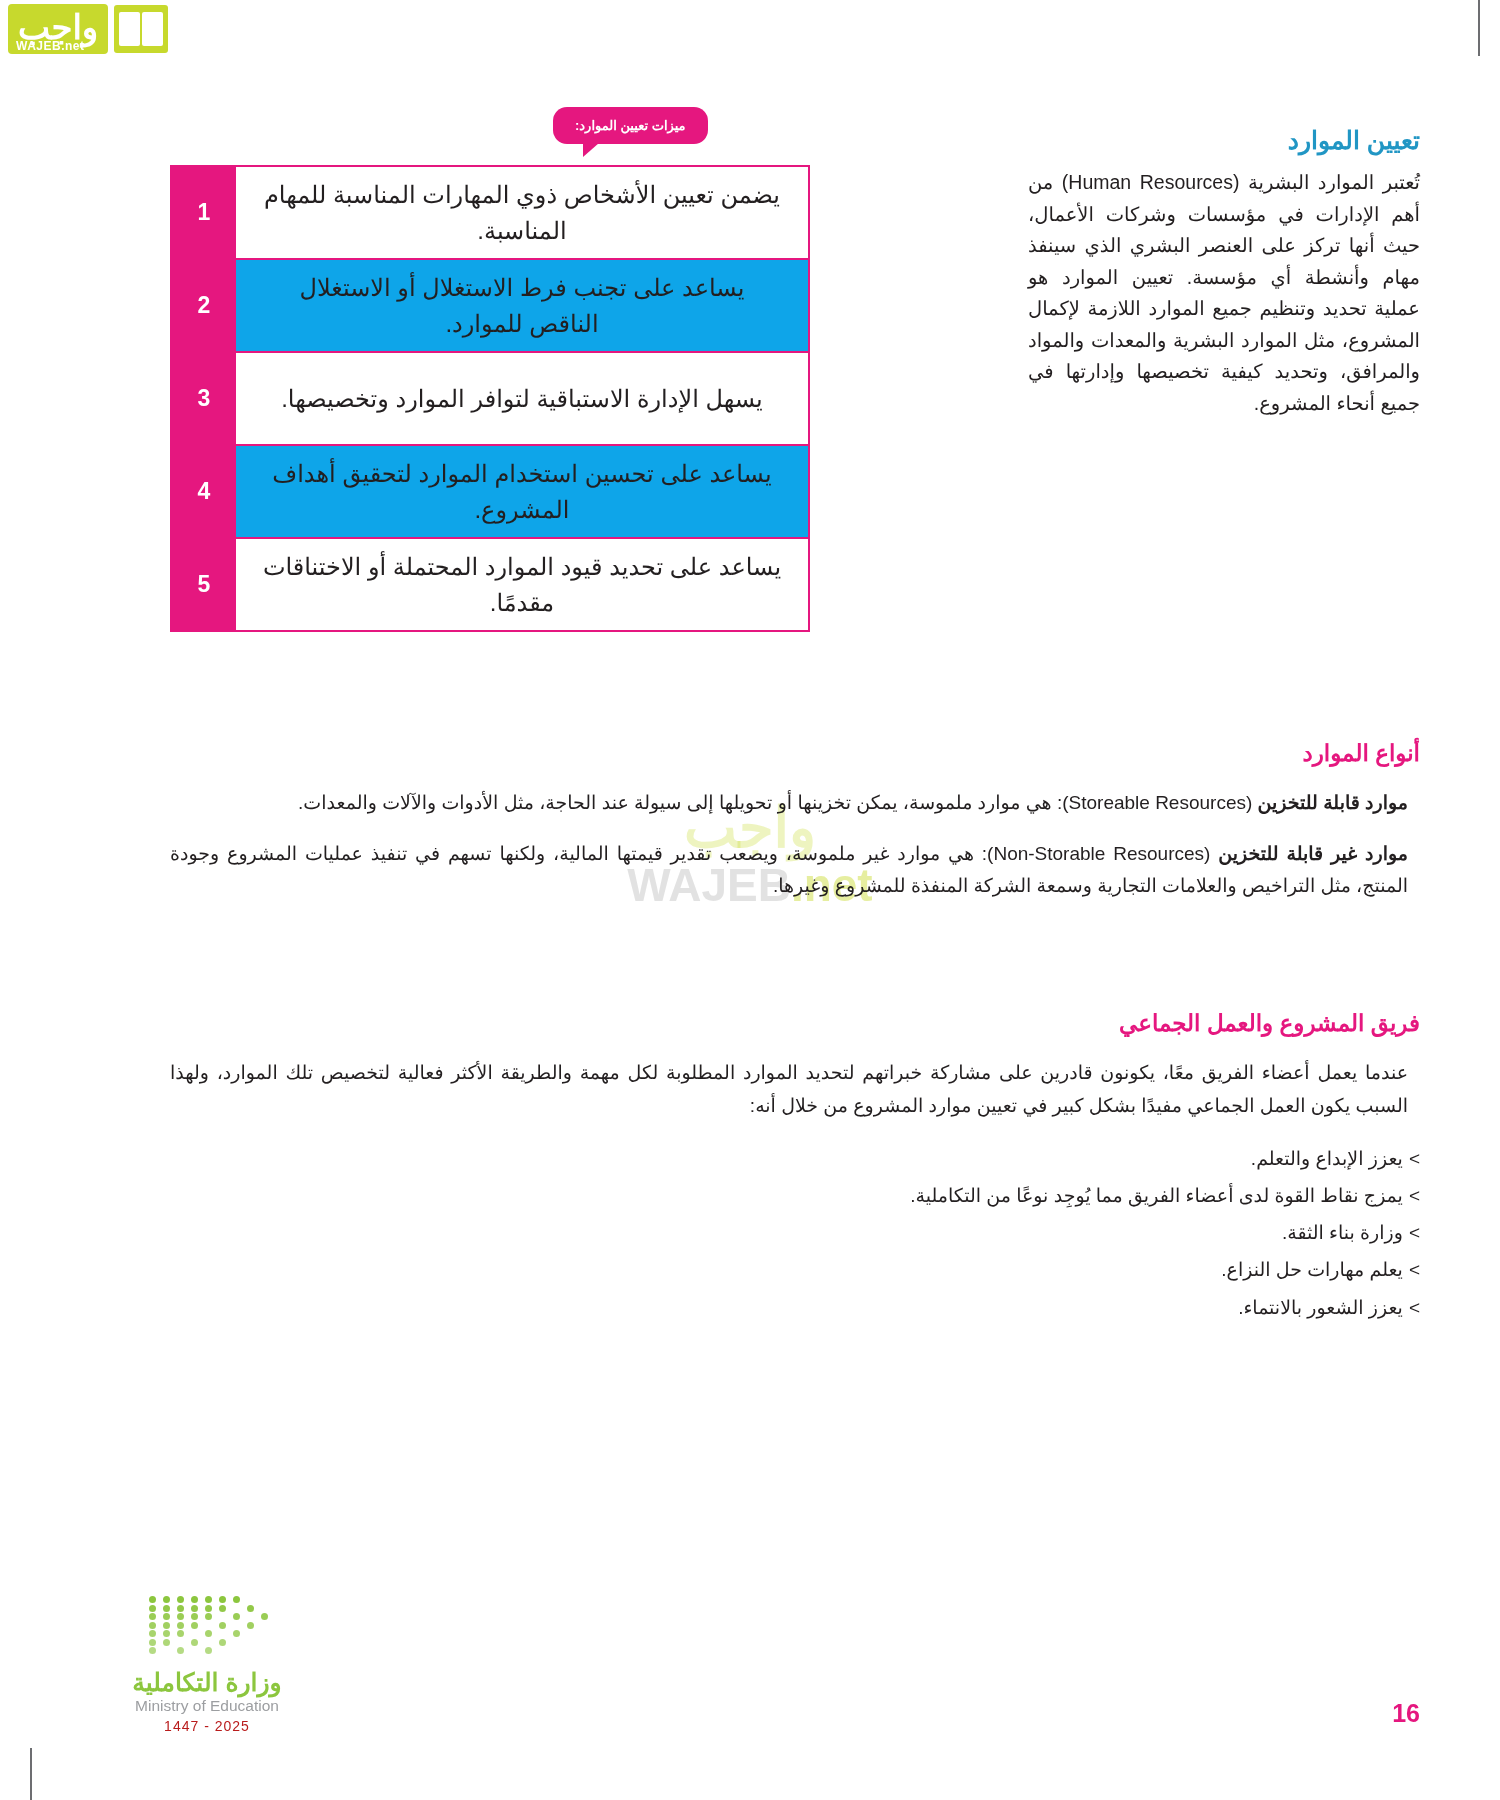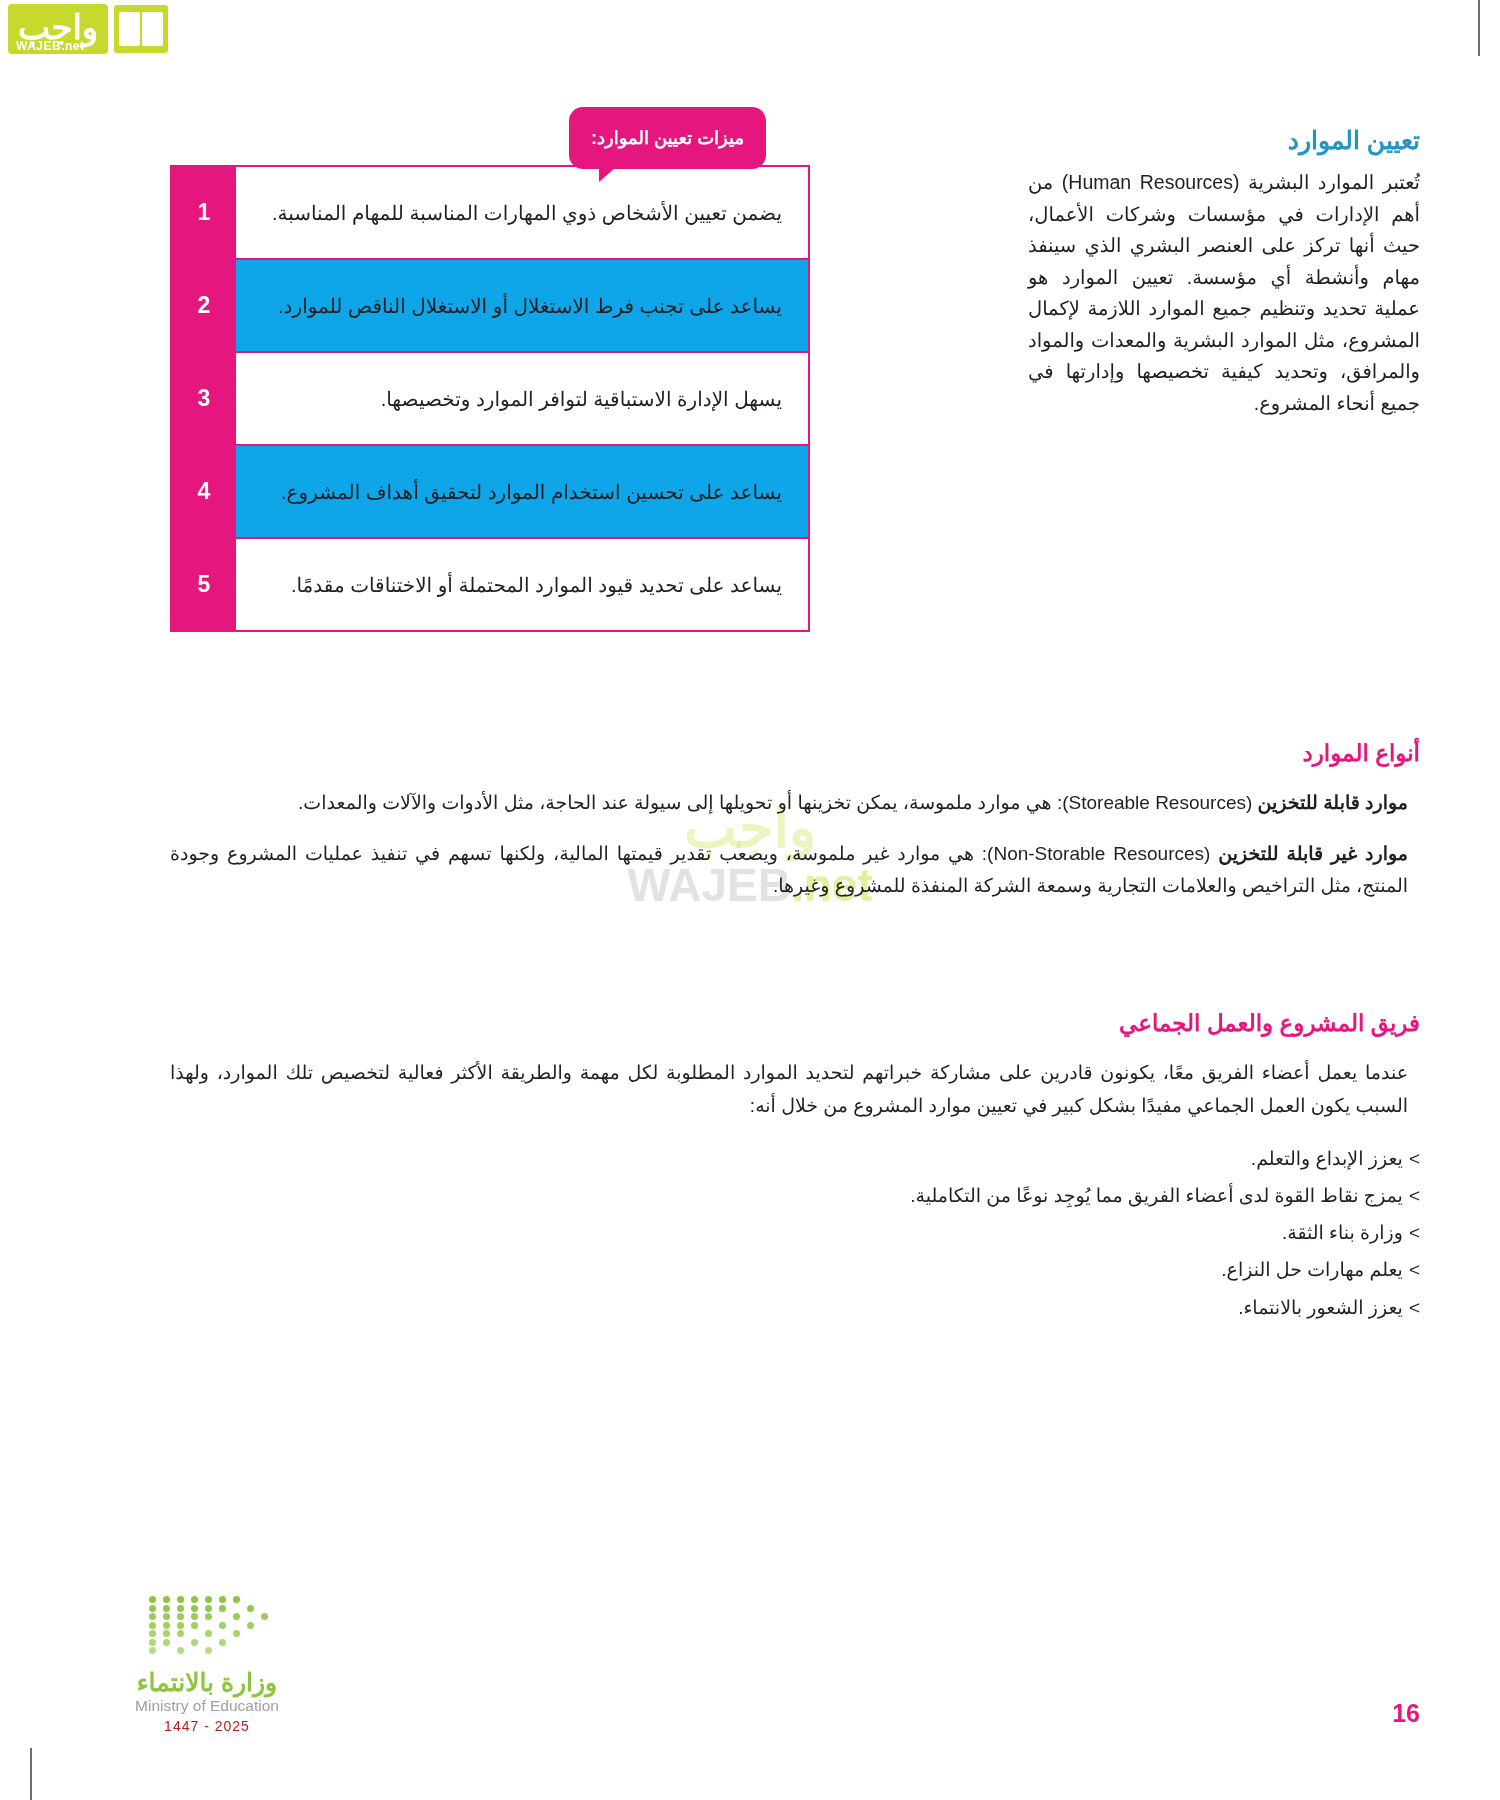--- a/index.html
+++ b/index.html
@@ -141,26 +141,26 @@
   
   .features {
     position: absolute;
     top: 135px;
     left: 170px;
     width: 640px;
   }
   .features-tab {
     position: absolute;
     top: -28px;
-    left: 399px;
+    left: 383px;
     background: #e5177f;
     color: #ffffff;
-    font-size: 18px;
-    font-weight: bold;
-    padding: 20px 22px;
+    font-size: 13px;
+    font-weight: bold;
+    padding: 11px 22px;
     border-radius: 14px 14px 14px 14px;
     white-space: nowrap;
   }
   .features-tab:after {
     content: "";
     position: absolute;
     bottom: -13px;
     left: 30px;
     border-width: 14px 16px 0 0;
     border-style: solid;
@@ -182,23 +182,23 @@
     width: 62px;
     background: #e5177f;
     color: #ffffff;
     font-size: 23px;
     font-weight: bold;
     text-align: center;
     border-left: 2px solid #e5177f;
   }
   .feature-text {
     padding: 0 26px;
-    font-size: 20px;
+    font-size: 24px;
     color: #231f20;
-    text-align: right;
+    text-align: center;
     line-height: 1.5;
   }
   .feature-table tr.alt .feature-text { background: #0ea5e9; }
 
   
   .types-block {
     position: absolute;
     top: 740px;
     right: 80px;
     left: 170px;
@@ -399,20 +399,20 @@
         <span style="left: 78px; top: 34px; opacity: 0.76;"></span>
         <span style="left: 106px; top: 34px; opacity: 0.76;"></span>
         <span style="left: 22px; top: 42.5px; opacity: 0.7;"></span>
         <span style="left: 36px; top: 42.5px; opacity: 0.7;"></span>
         <span style="left: 64px; top: 42.5px; opacity: 0.7;"></span>
         <span style="left: 92px; top: 42.5px; opacity: 0.7;"></span>
         <span style="left: 22px; top: 51px; opacity: 0.64;"></span>
         <span style="left: 50px; top: 51px; opacity: 0.64;"></span>
         <span style="left: 78px; top: 51px; opacity: 0.64;"></span>
       </div>
-    <div class="moe-ar">وزارة بالانتماء</div>
+    <div class="moe-ar">وزارة التكاملية</div>
     <div class="moe-en">Ministry of Education</div>
     <div class="moe-yr">2025 - 1447</div>
   </div>
 
   <div class="page-num">16</div>
 
 </div>
 
 </body></html>

